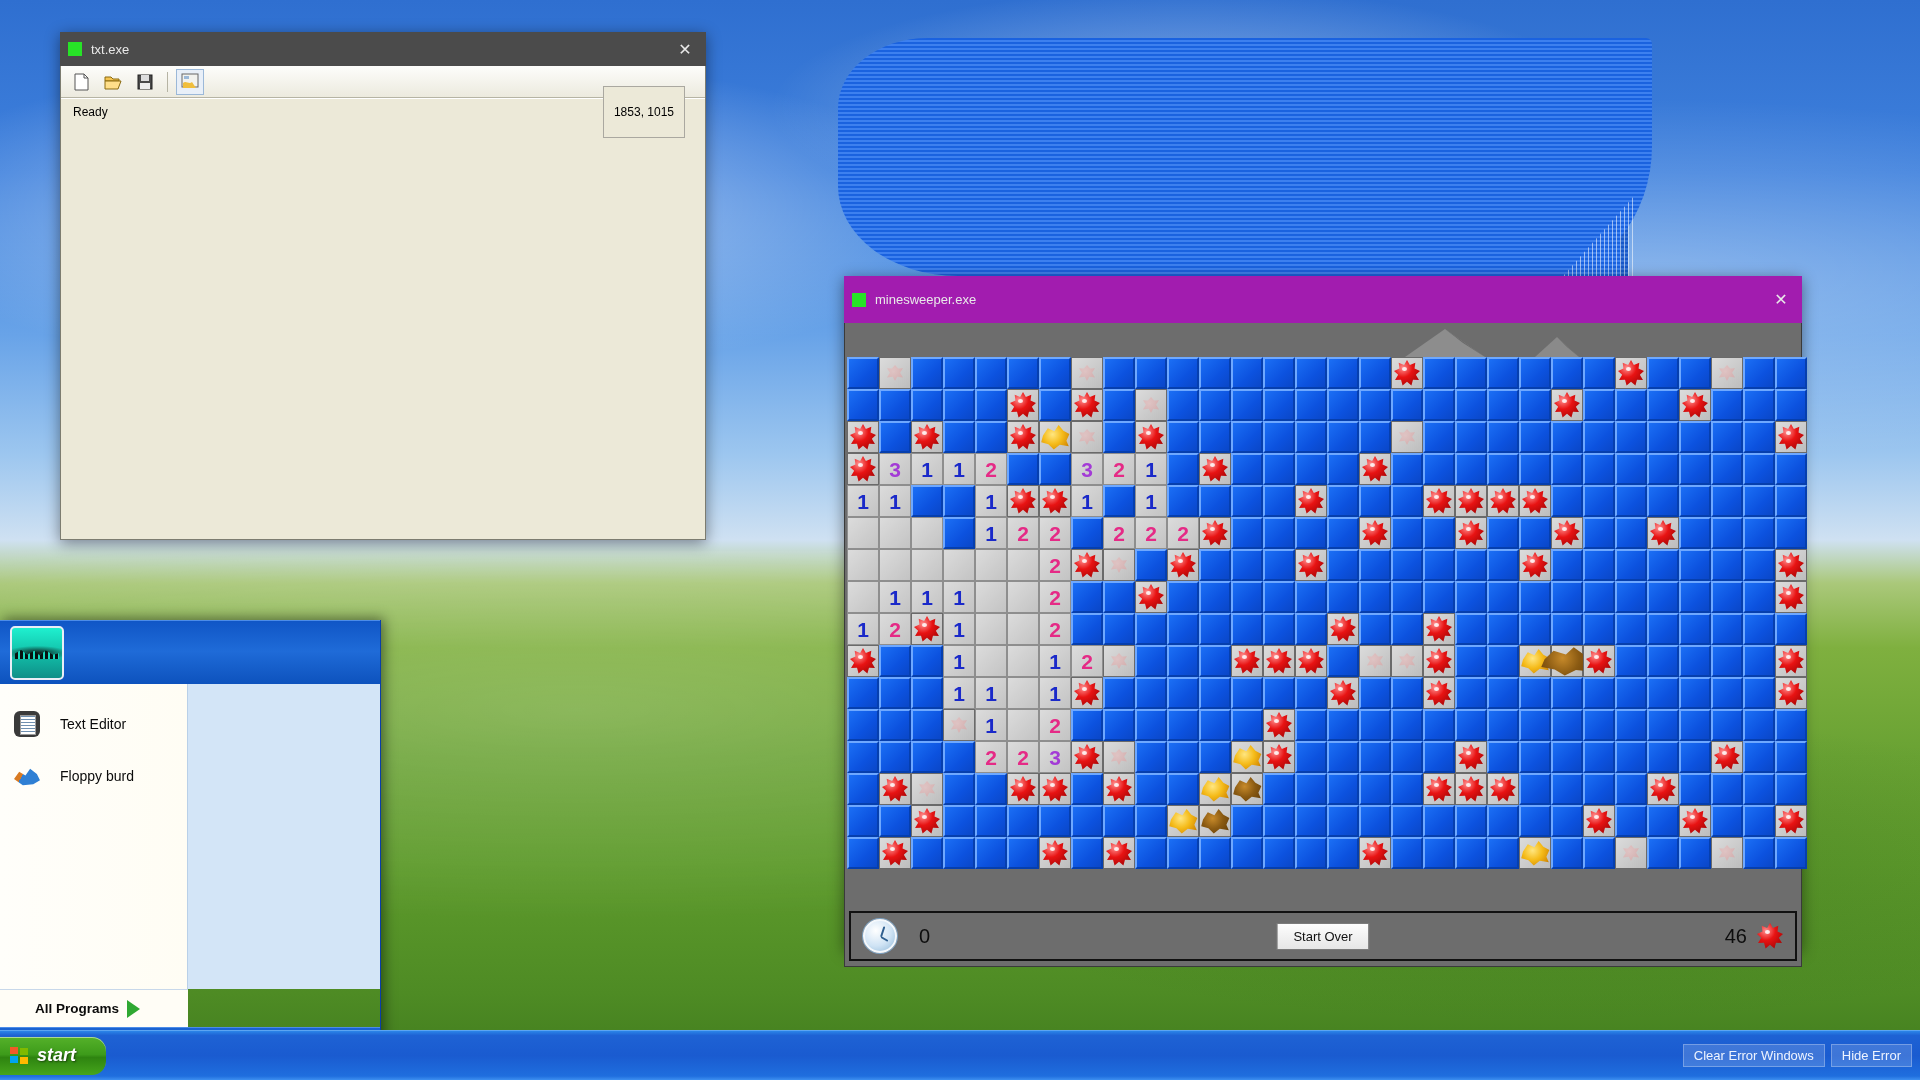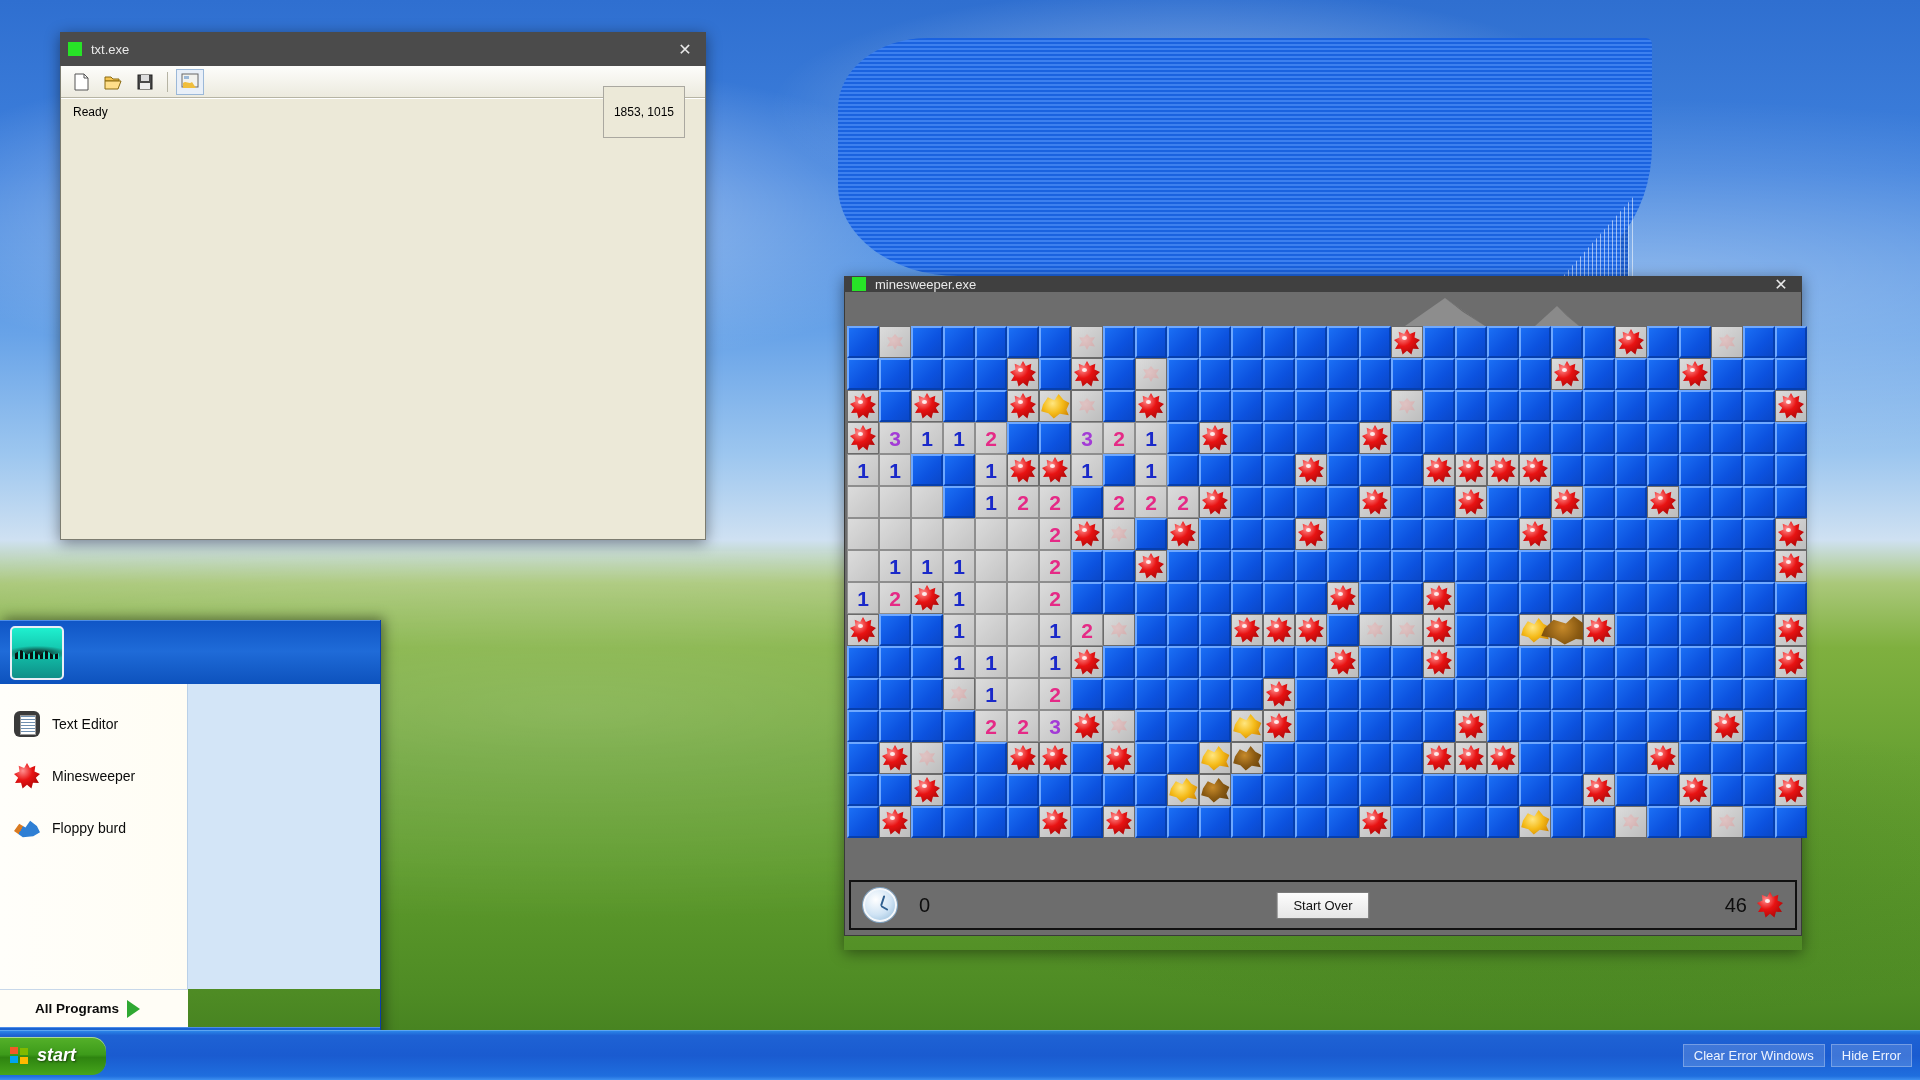--- a/index.html
+++ b/index.html
@@ -25,21 +25,21 @@
   #desktop::after {
     content:""; position:absolute; left:0; right:0; top:51%; bottom:0;
     background:
       radial-gradient(ellipse 1400px 300px at 30% 30%, rgba(255,255,255,.18), rgba(255,255,255,0) 70%),
       radial-gradient(ellipse 900px 220px at 80% 60%, rgba(40,90,20,.25), rgba(0,0,0,0) 70%);
   }
 
   
   .win { position:absolute; box-shadow:0 3px 14px rgba(0,0,0,.45); }
   .win-title {
-    height:16px; background:#404040; display:flex; align-items:center;
+    height:47px; background:#a21caf; display:flex; align-items:center;
     padding:0 8px; color:#e9e9e9; font-size:13px;
   }
   .win-title .sq { width:14px; height:14px; background:#27e327; margin-right:9px; flex:0 0 auto; }
   .win-title .tt { flex:1 1 auto; white-space:nowrap; overflow:hidden; }
   .win-close {
     width:26px; height:26px; display:flex; align-items:center; justify-content:center;
     color:#e9e9e9; font-size:16px; cursor:pointer; background:none; border:none;
     font-family:"Liberation Sans",sans-serif;
   }
 
@@ -201,21 +201,21 @@
   }
   #sm-avatar::after {
     content:""; position:absolute; left:3px; right:3px; top:45%; height:9px;
     background:repeating-linear-gradient(to right,#081311 0 3px,#17d9bd 3px 5px);
     clip-path:polygon(0 40%,14% 0,28% 52%,44% 8%,56% 60%,70% 6%,86% 52%,100% 36%,100% 100%,0 100%);
   }
   #sm-cols { display:flex; height:305px; }
   #sm-left { width:188px; background:linear-gradient(to right,#fffefa,#fffdf4);
              border-right:1px solid #b9d0e8; padding-top:14px; }
   #sm-right-col { flex:1 1 auto; background:#d3e5f7; }
-  .sm-item { display:flex; align-items:center; gap:12px; height:52px; padding:0 14px;
+  .sm-item { display:flex; align-items:center; gap:20px; height:52px; padding:0 14px;
              cursor:pointer; }
   .sm-label { font-size:14px; color:#0b0b0b; }
   .ic { width:26px; height:26px; flex:0 0 auto; position:relative; }
   .ic-doc { background:#3a3a3a; border-radius:6px; }
   .ic-doc::after { content:""; position:absolute; left:6px; top:4px; width:14px; height:18px;
     background:#fff; background-image:repeating-linear-gradient(to bottom,
       #6f8fb0 0 1px,#fff 1px 3px); border:1px solid #999; }
   .ic-mine { background:radial-gradient(circle at 34% 30%,#ff8f8f 0%,#e81313 38%,#8d0000 100%);
     clip-path:polygon(50% 0%,61% 19%,82% 11%,79% 33%,100% 42%,84% 57%,96% 77%,
                       73% 76%,67% 98%,50% 84%,33% 98%,27% 76%,4% 77%,16% 57%,
@@ -1024,24 +1024,20 @@
   <div id="sm-header">
     <div id="sm-avatar"></div>
   </div>
   <div id="sm-cols">
     <div id="sm-left">
       <div class="sm-item">
         <span class="ic ic-doc"></span>
         <span class="sm-label">Text Editor</span>
       </div>
       <div class="sm-item">
-        <span class="ic ic-mine"></span>
-        <span class="sm-label">Minesweeper</span>
-      </div>
-      <div class="sm-item">
         <span class="ic ic-bird"></span>
         <span class="sm-label">Floppy burd</span>
       </div>
     </div>
     <div id="sm-right-col"></div>
   </div>
   <div id="sm-allprog">
     <span class="lbl">All Programs</span>
     <span class="tri"></span>
   </div>

